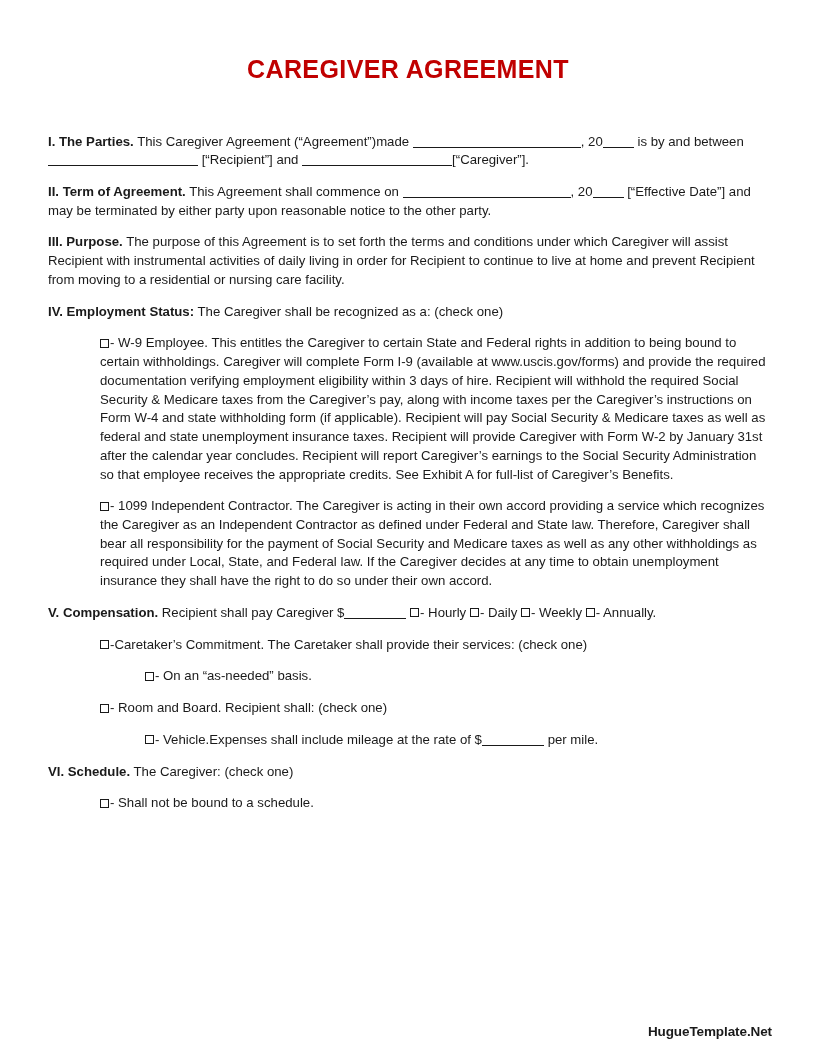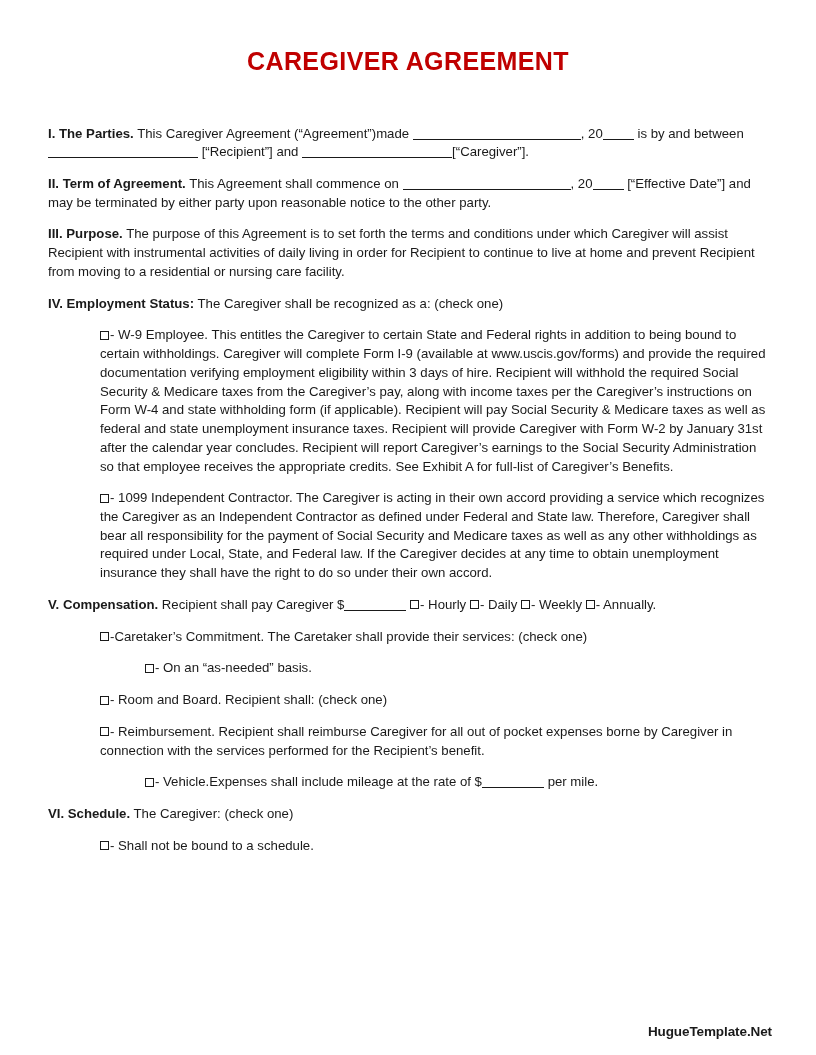--- a/index.html
+++ b/index.html
@@ -18,21 +18,21 @@
     background: #ffffff;
     overflow: hidden;
     box-sizing: border-box;
   }
   .doc-title {
     text-align: center;
     color: #C00000;
     font-size: 25px;
     font-weight: bold;
     letter-spacing: 0.4px;
-    margin: 0;
+    margin: 8px;
     padding-top: 48px;
     padding-bottom: 0;
     line-height: 1.1;
   }
   .body-wrap {
     padding: 0 48px 0 48px;
     margin-top: 49px;
   }
   p.para {
     margin: 0 0 13px 0;
@@ -138,24 +138,20 @@
       <span class="cbox"></span><span>- On an “as-needed” basis.</span>
     </p>
 
     <p class="para ind1">
       <span class="cbox"></span><span class="bold">- Room and Board.</span>
       <span>Recipient shall: (check one)</span>
     </p>
 
 
 
-    <p class="para ind1">
-      <span class="cbox"></span><span class="bold">- Reimbursement.</span>
-      <span>Recipient shall reimburse Caregiver for all out of pocket expenses borne by Caregiver in connection with the services performed for the Recipient’s benefit.</span>
-    </p>
 
     <p class="para ind2">
       <span class="cbox"></span><span class="bold">- Vehicle.</span><span>Expenses shall include mileage at the rate of $</span><span class="blank b-money"></span><span> per mile.</span>
     </p>
 
     <p class="para">
       <span class="sec-head">VI. Schedule.</span>
       <span>The Caregiver: (check one)</span>
     </p>
 

